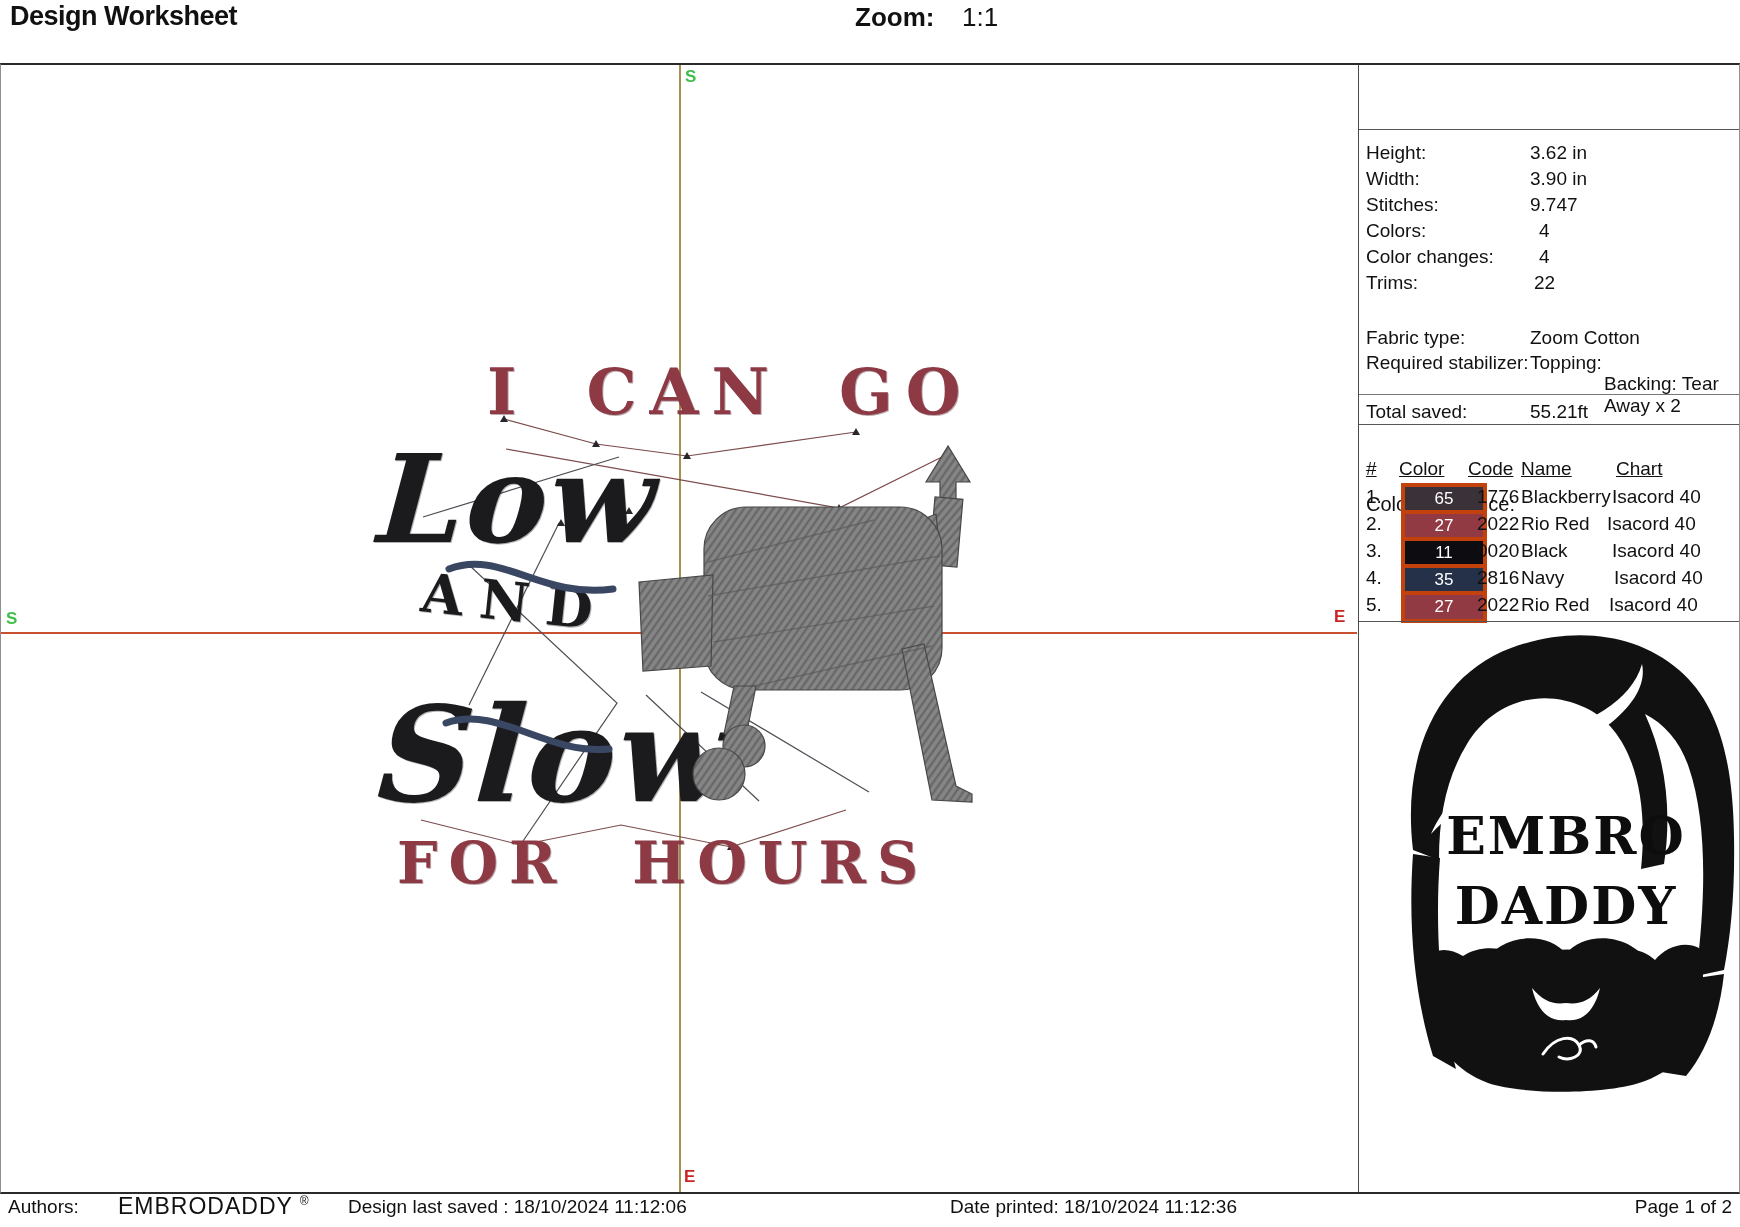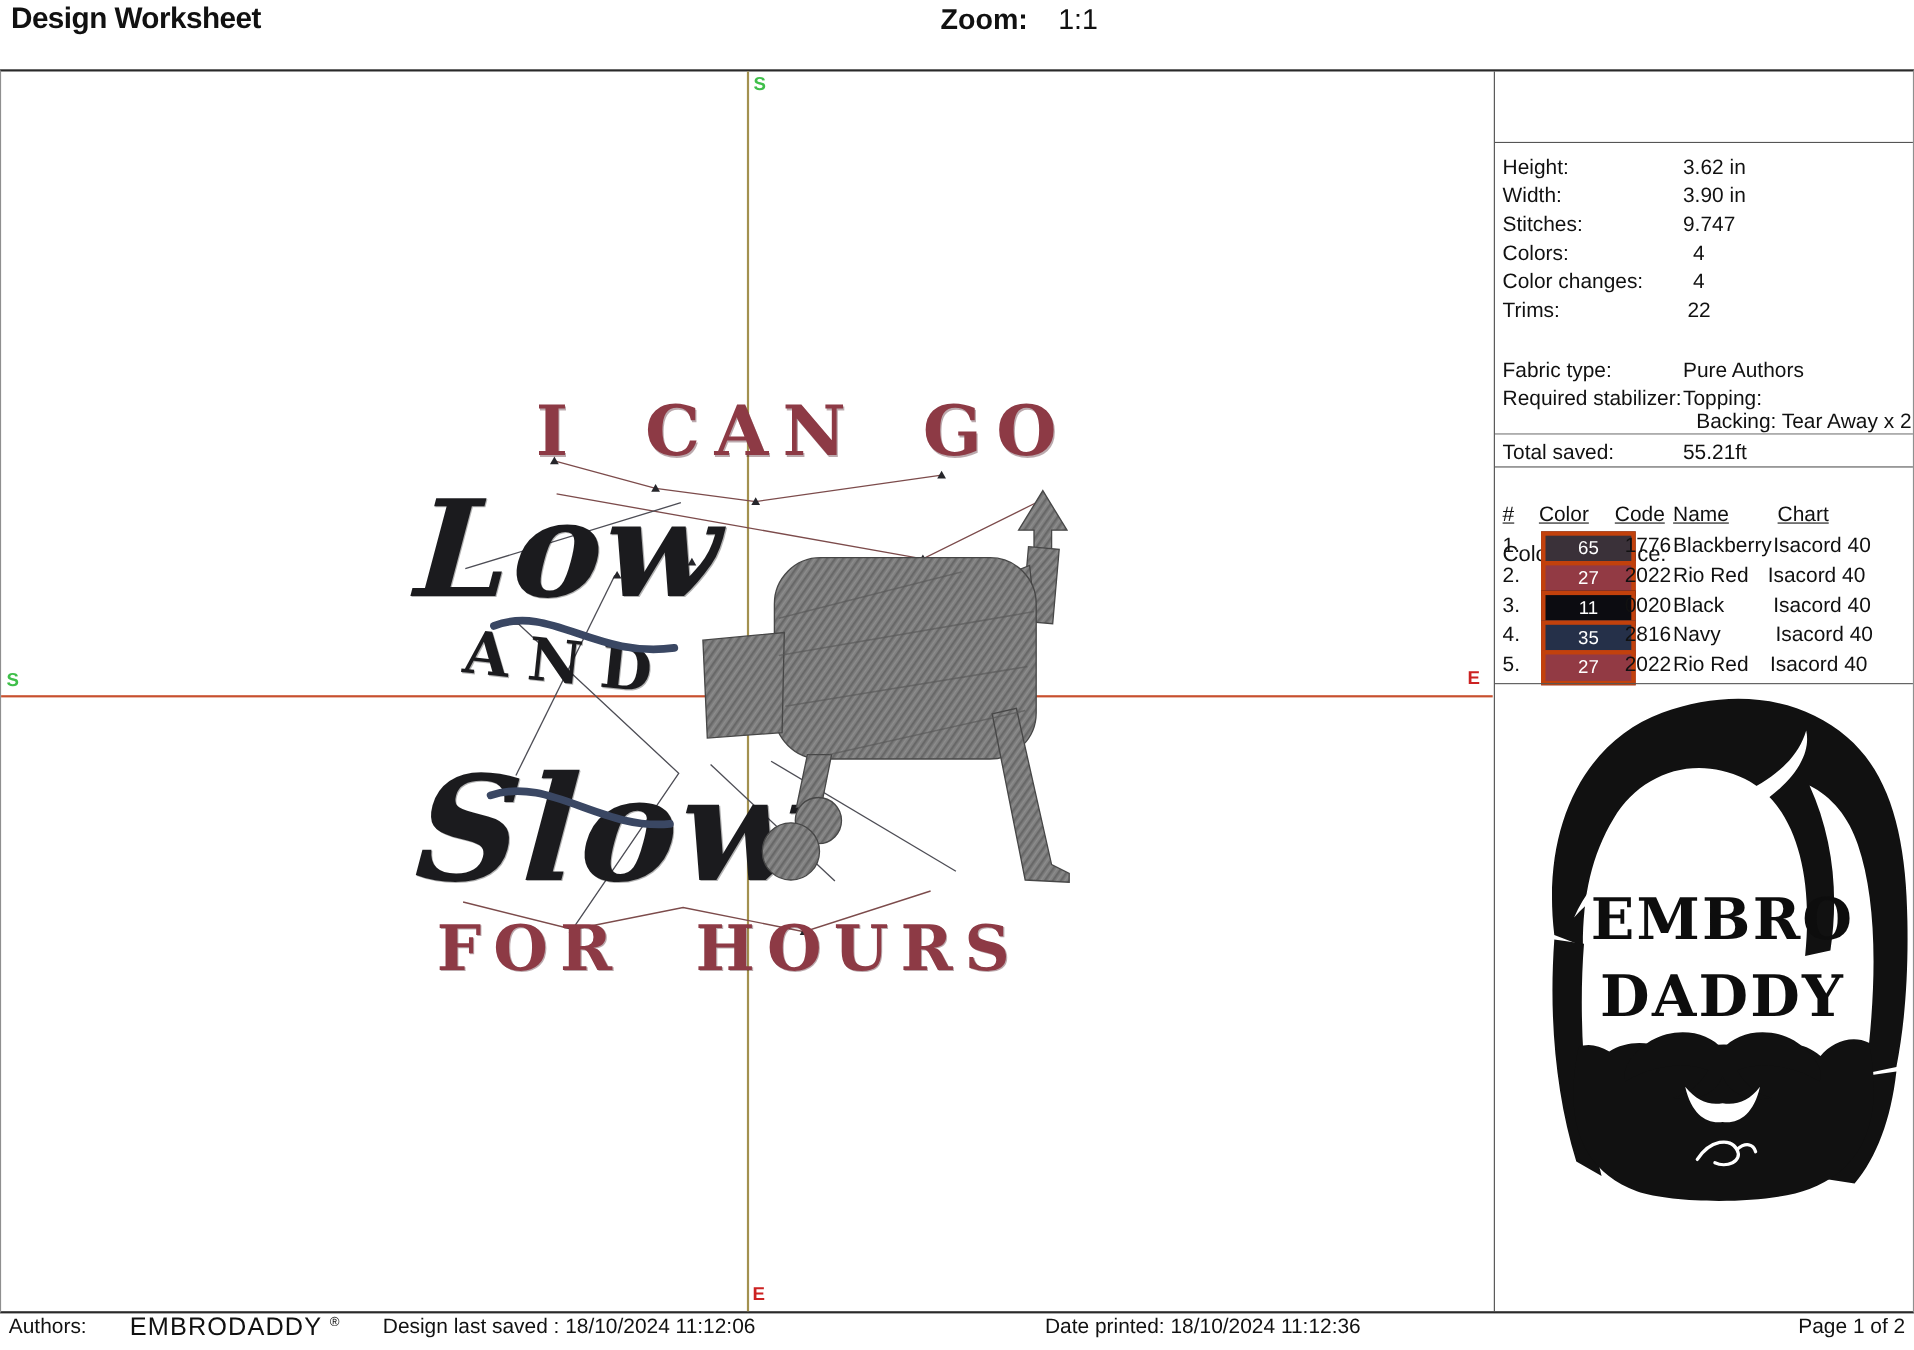--- a/index.html
+++ b/index.html
@@ -145,24 +145,24 @@
     <div class="p-label" style="top:129px;">Stitches:</div>
     <div class="p-value" style="top:129px;">9.747</div>
     <div class="p-label" style="top:155px;">Colors:</div>
     <div class="p-value" style="top:155px;left:1538px;">4</div>
     <div class="p-label" style="top:181px;">Color changes:</div>
     <div class="p-value" style="top:181px;left:1538px;">4</div>
     <div class="p-label" style="top:207px;">Trims:</div>
     <div class="p-value" style="top:207px;left:1533px;">22</div>
 
     <div class="p-label" style="top:262px;">Fabric type:</div>
-    <div class="p-value" style="top:262px;">Pure Authors</div>
+    <div class="p-value" style="top:262px;">Zoom Cotton</div>
     <div class="p-label" style="top:287px;">Required stabilizer:</div>
     <div class="p-value" style="top:287px;">Topping:</div>
-    <div class="p-value" style="top:308px;left:1541px;">Backing: Tear Away x 2</div>
+    <div class="p-value" style="top:308px;left:1603px;">Backing: Tear Away x 2</div>
 
     <div class="abs panel-line" style="top:329px;background:#777;"></div>
     <div class="p-label" style="top:336px;">Total saved:</div>
     <div class="p-value" style="top:336px;">55.21ft</div>
     <div class="abs panel-line" style="top:359px;"></div>
 
     <div class="abs cs-title">Color Sequence:</div>
 
     <div class="abs cs-head" style="left:1365px;top:393px;">#</div>
     <div class="abs cs-head" style="left:1398px;top:393px;">Color</div>

